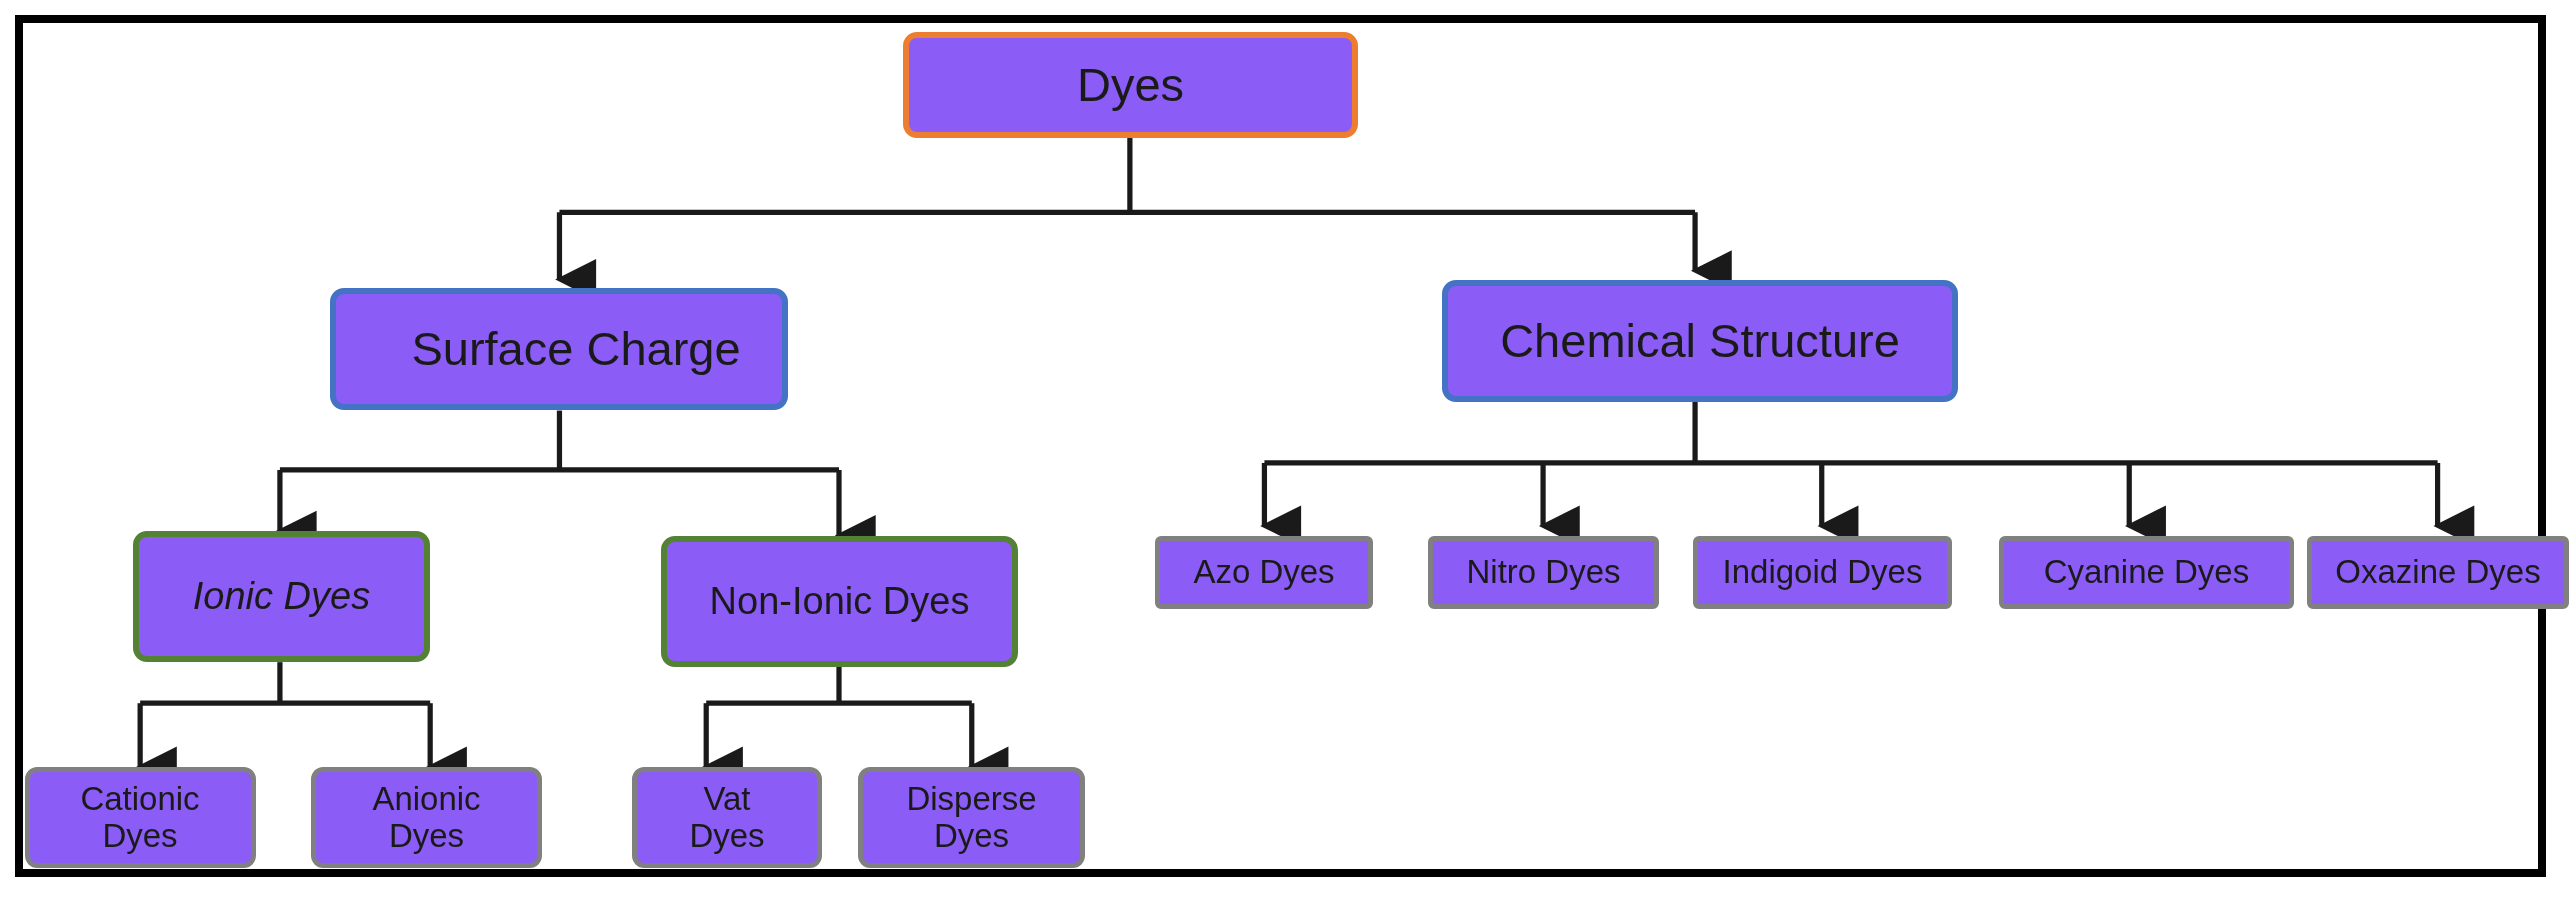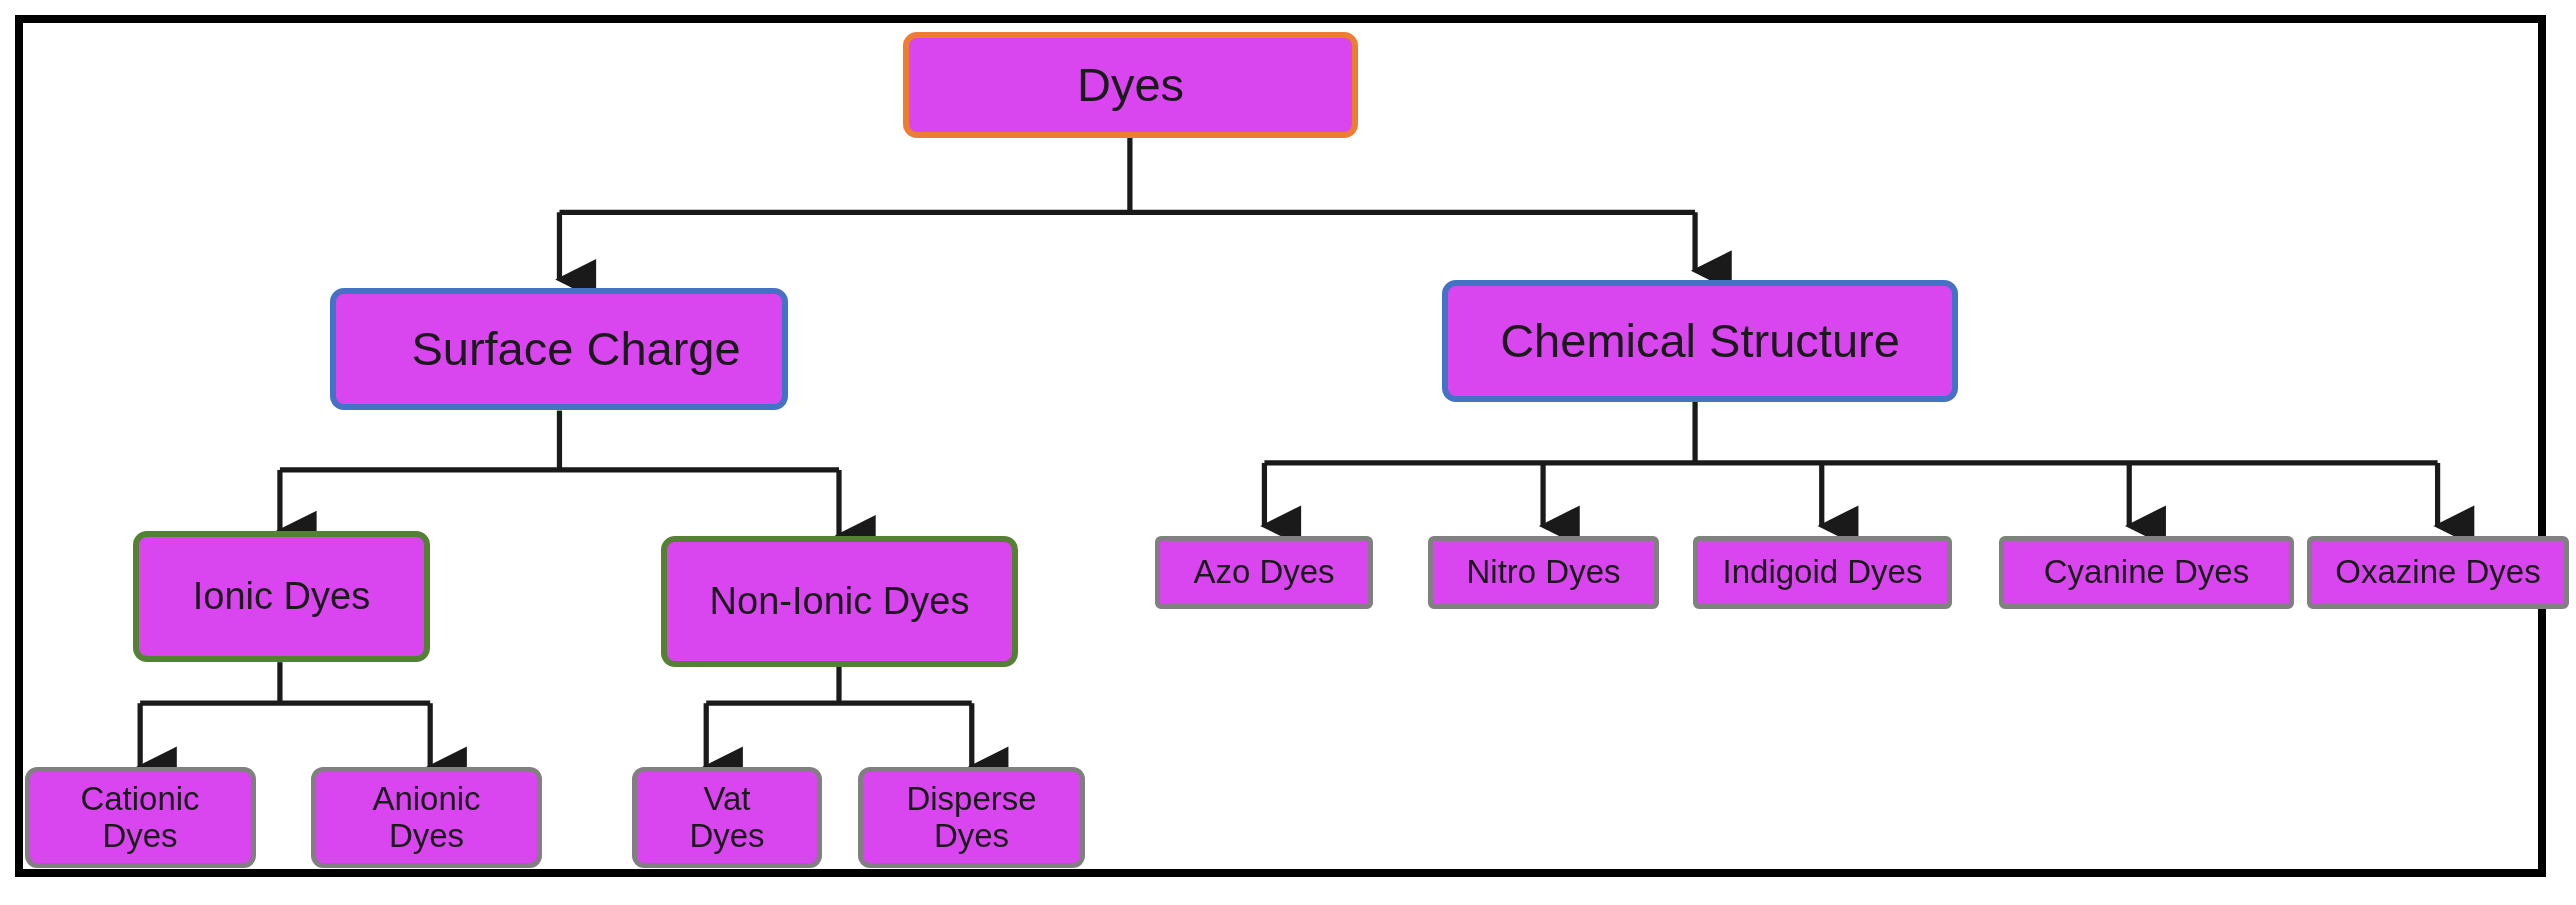--- a/index.html
+++ b/index.html
@@ -24,21 +24,21 @@
     top: 15px;
     width: 2531px;
     height: 862px;
     border: 8.7px solid #000000;
     background: #ffffff;
     box-sizing: border-box;
   }
   .node {
     position: absolute;
     box-sizing: border-box;
-    background: #d946ef;
+    background: #8b5cf6;
     display: flex;
     align-items: center;
     justify-content: center;
     text-align: center;
     color: #1a1a1a;
     line-height: 1.12;
     white-space: pre-line;
     z-index: 5;
   }
   .node.root {
@@ -118,21 +118,21 @@
     <path d="M2437,530 L2437,602" stroke="#1a1a1a" stroke-width="6" fill="none" marker-end="url(#arrow)"></path>
     <path d="M2790,530 L2790,602" stroke="#1a1a1a" stroke-width="6" fill="none" marker-end="url(#arrow)"></path>
   </svg>
 
   <div class="node root" style="left:903px; top:32px; width:455px; height:106px;">Dyes</div>
 
   <div class="node level2" style="left:330px; top:288px; width:458px; height:122px;padding-left:34px;">Surface Charge</div>
 
   <div class="node level2" style="left:1442px; top:280px; width:516px; height:122px;">Chemical Structure</div>
 
-  <div class="node level3" style="left:133px; top:531px; width:297px; height:131px;">Ionic Dyes</div>
+  <div class="node level3" style="left:133px; top:531px; width:297px; height:131px;font-style:italic;">Ionic Dyes</div>
 
   <div class="node level3" style="left:661px; top:536px; width:357px; height:131px;">Non-Ionic Dyes</div>
 
   <div class="node leaf-tall" style="left:24.5px; top:767px; width:231px; height:101px;">Cationic
 Dyes</div>
 
   <div class="node leaf-tall" style="left:311px; top:767px; width:231px; height:101px;">Anionic
 Dyes</div>
 
   <div class="node leaf-tall" style="left:612px; top:767px; width:190px; height:101px;margin-left:20px;">Vat

